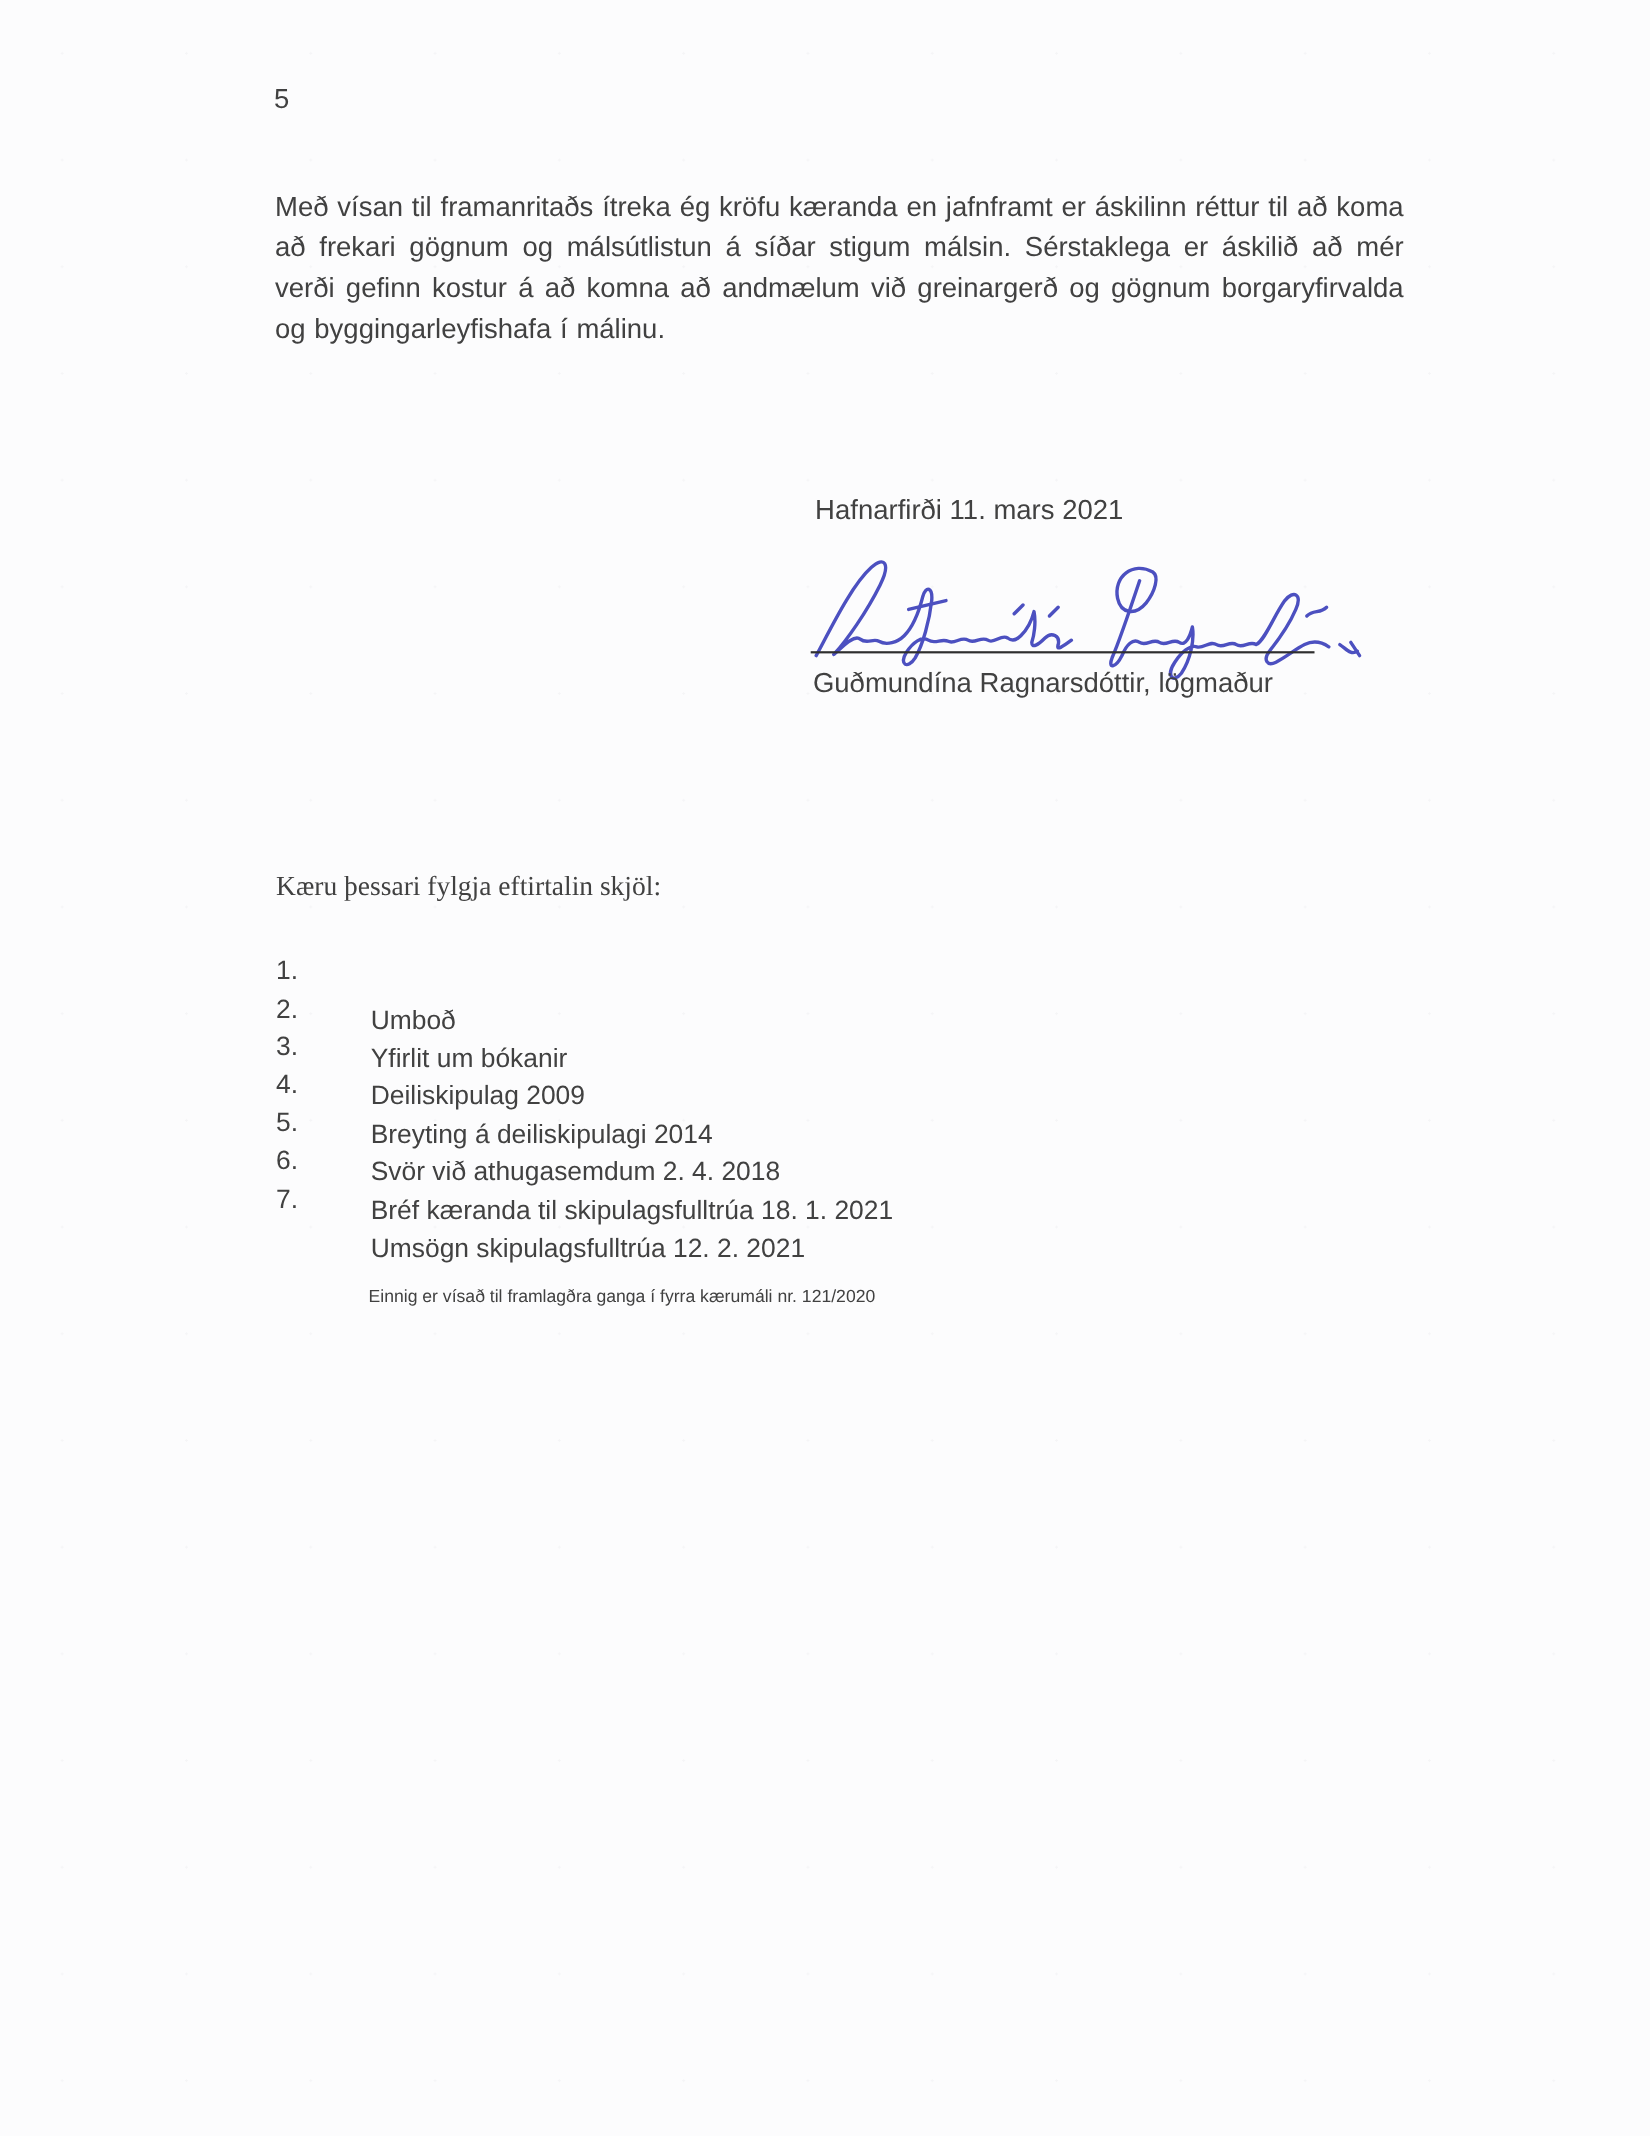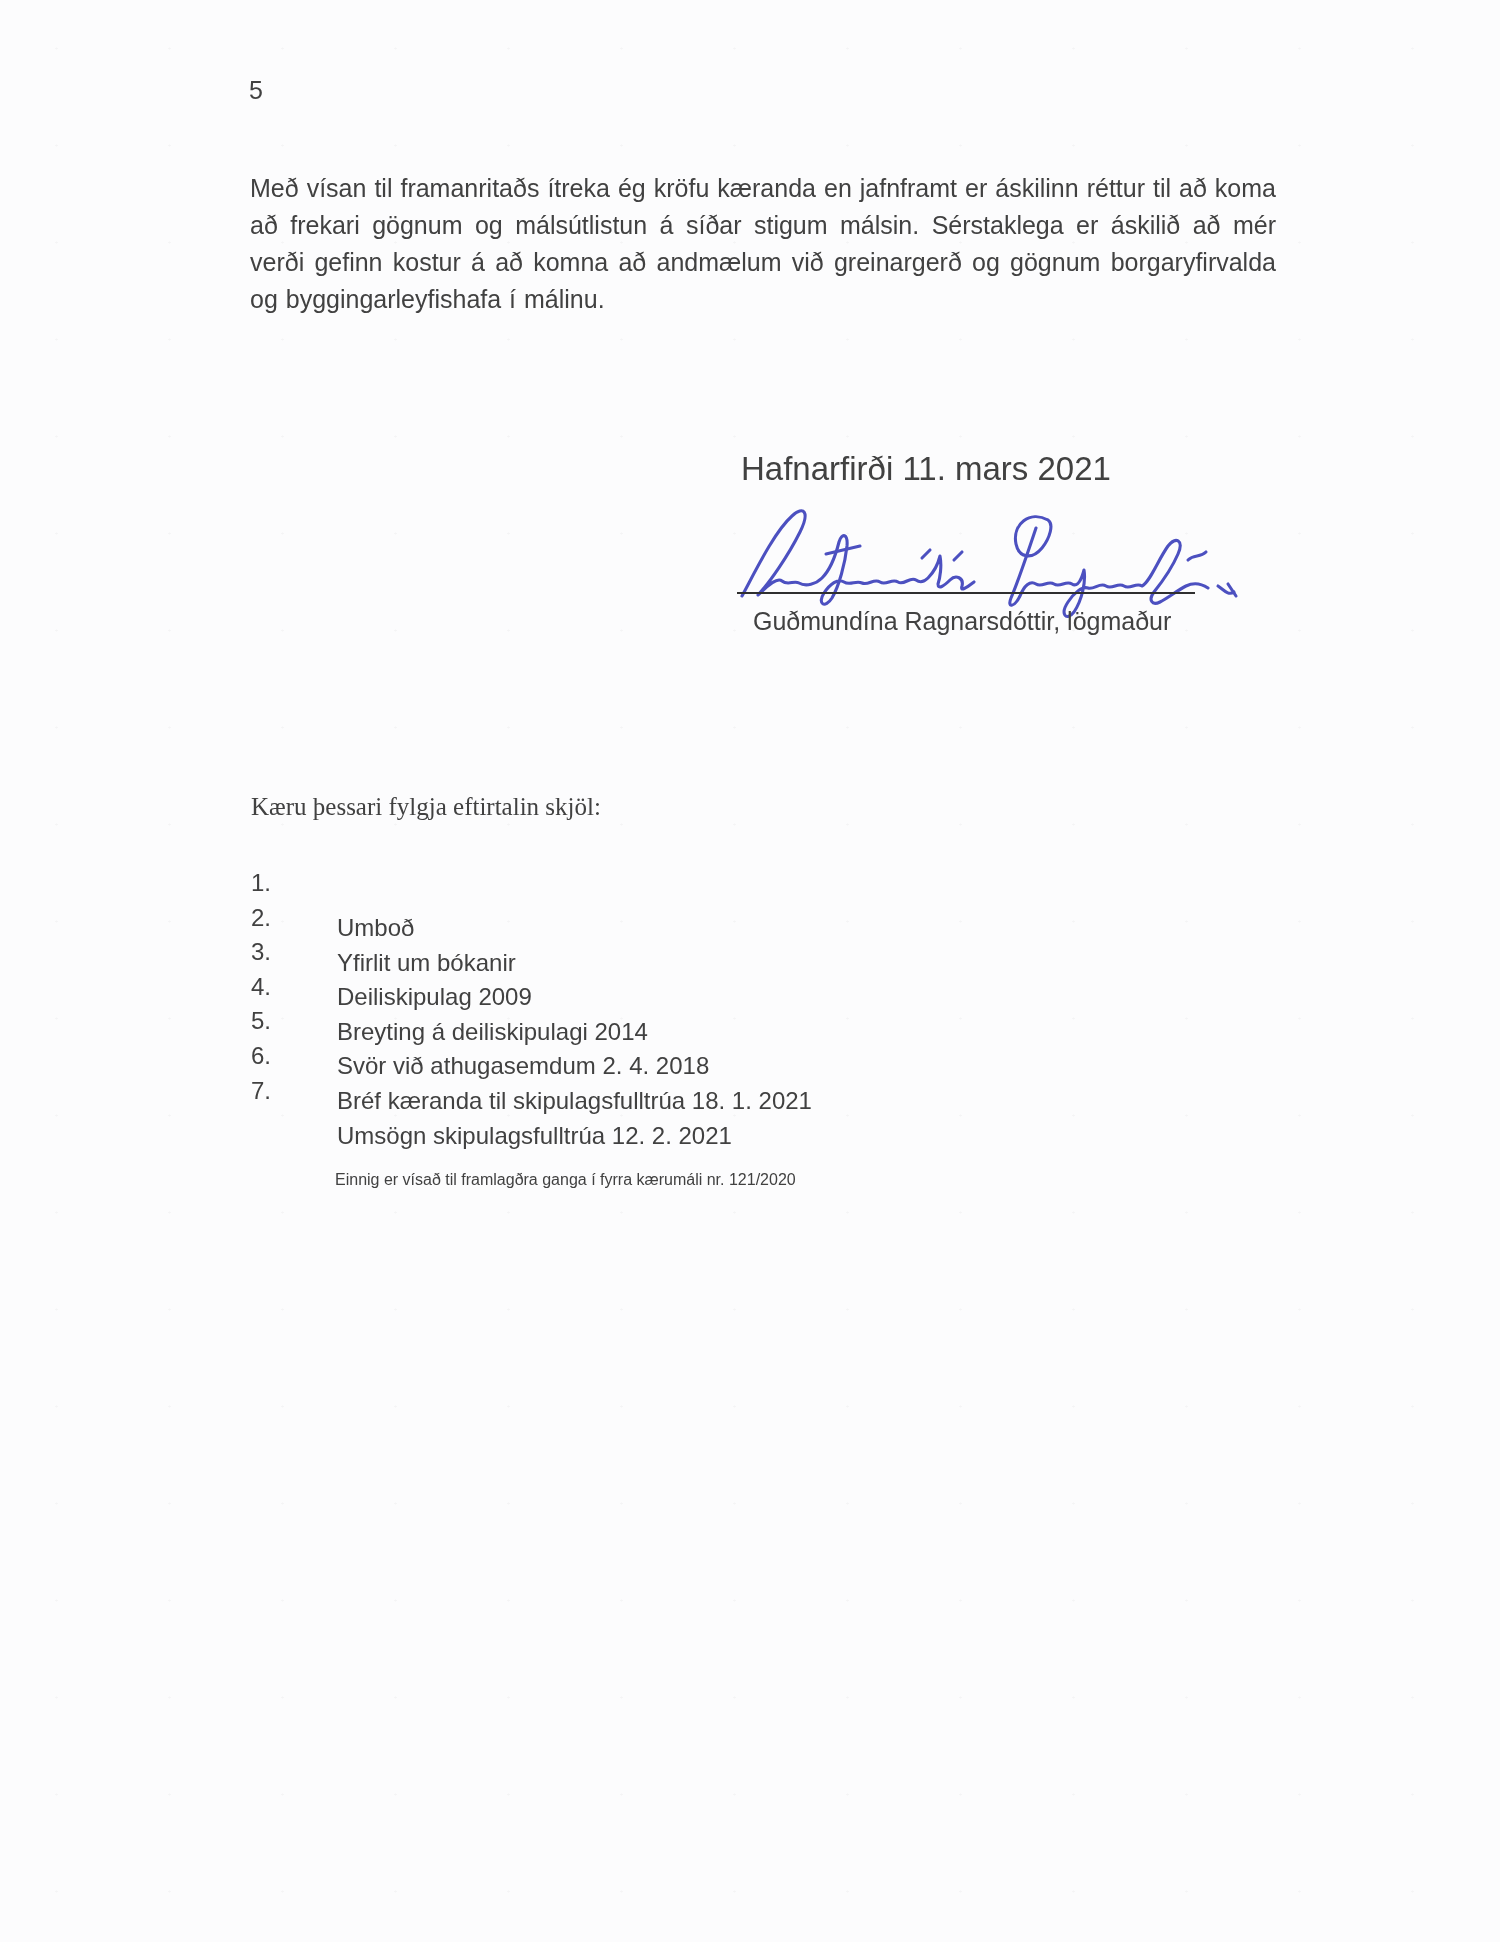--- a/index.html
+++ b/index.html
@@ -30,36 +30,35 @@
     font-size:25px;
   }
   .main-paragraph{
     left:250px; top:170px; width:1026px;
     font-size:25px; line-height:37px;
     text-align:justify;
     word-spacing:1px;
   }
   .dateline{
     left:741px; top:450px;
-    font-size:33px;
+    font-size:25px;
   }
   .signature-wrap{
     left:726px; top:498px;
     width:528px; height:128px;
   }
   .signature-wrap svg{display:block;width:100%;height:100%;}
   .signature-underline{
     left:737px; top:592px;
     width:458px; height:2px;
     background:var(--underline);
   }
   .signatory{
     left:739px; top:607px;
     font-size:25px;
-    margin-left:14px;
   }
   .attachments-intro{
     left:251px; top:793px;
     font-size:25px;
     font-family:Liberation Serif, serif;
   }
   .attachments-list{
     left:251px; top:869px;
     font-size:24px;
   }

